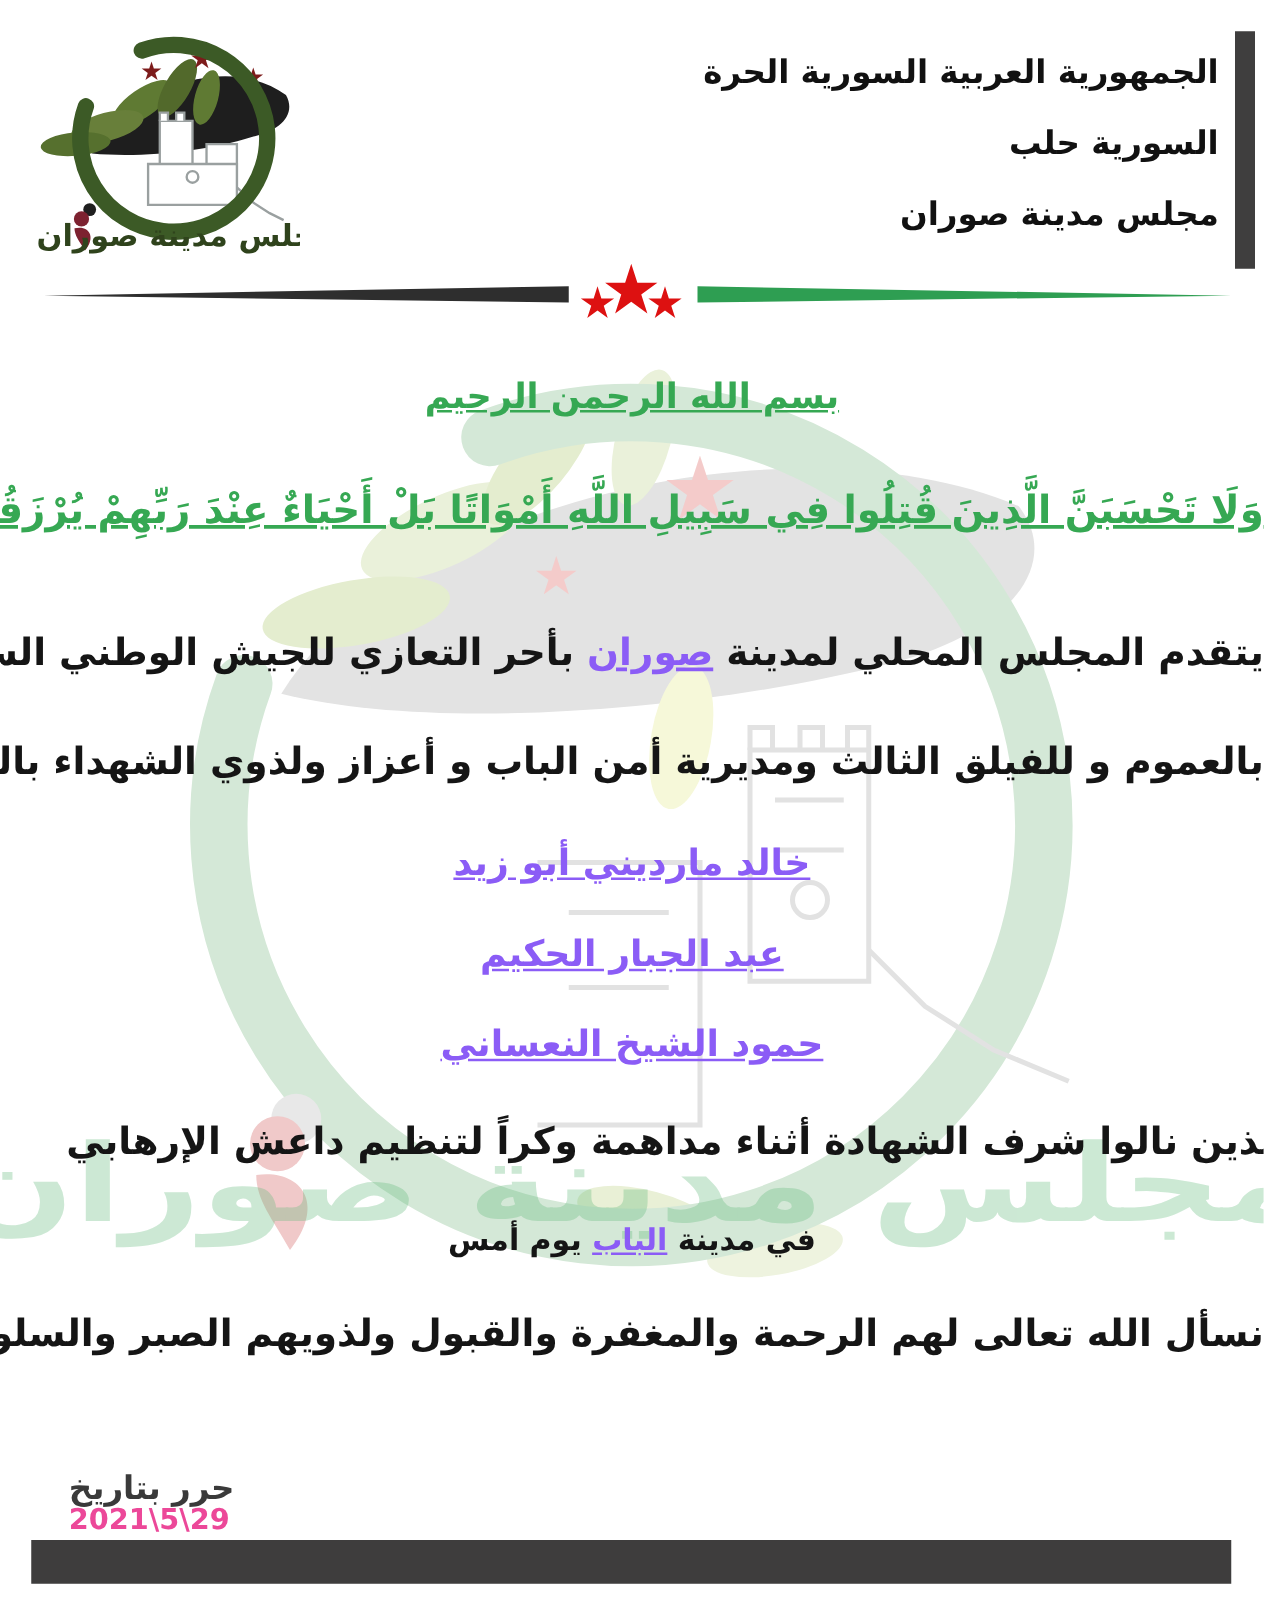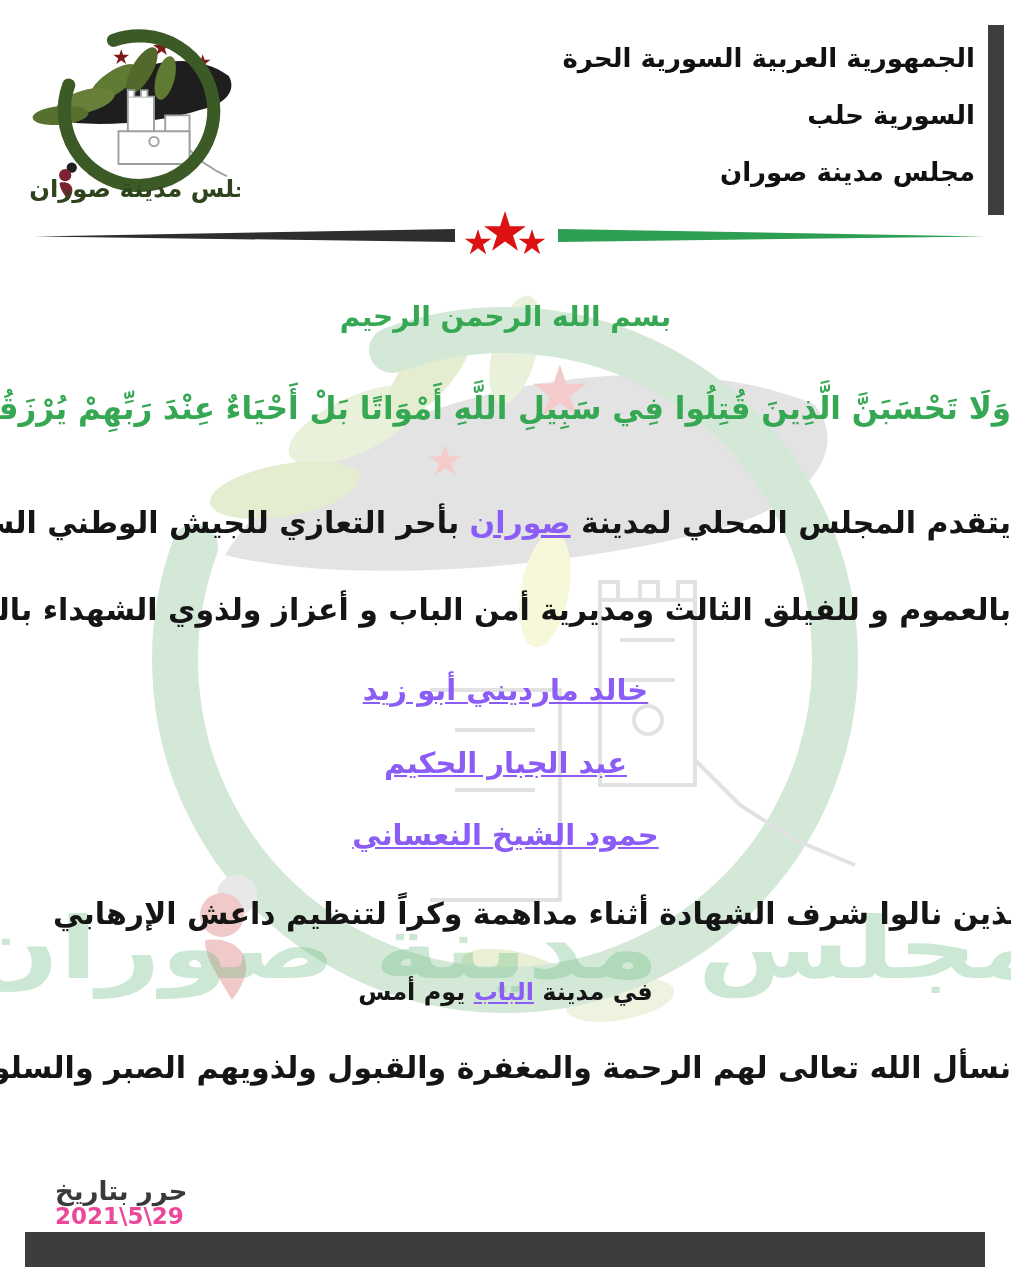--- a/index.html
+++ b/index.html
@@ -23,21 +23,21 @@
   }
   
   #divider{ top:205px; left:0; width:1011px; height:62px; z-index:2;}
   
   .line{
     position:absolute; left:0; width:100%;
     text-align:center; direction:rtl;
     font-weight:bold; color:#151515; z-index:2;
     white-space:nowrap;
   }
-  .green-text{color:#36a853;}
+  .green-text{color:#36a853;text-decoration:underline;}
   .red-text{color:#8b5cf6;text-decoration:underline;}
   #bismillah{top:300px; font-size:28px;}
   #verse{top:390px; font-size:31px; padding:0 30px; left:-30px;}
   #body-line1{top:505px; font-size:30px;}
   #body-line2{top:592px; font-size:30px;}
   #martyr-1{top:673px; font-size:29px;}
   #martyr-2{top:746px; font-size:29px;}
   #martyr-3{top:818px; font-size:29px;}
   #body-line3{top:896px; font-size:30px;margin-left:36px;}
   #body-line4{top:978px; font-size:24px;}

